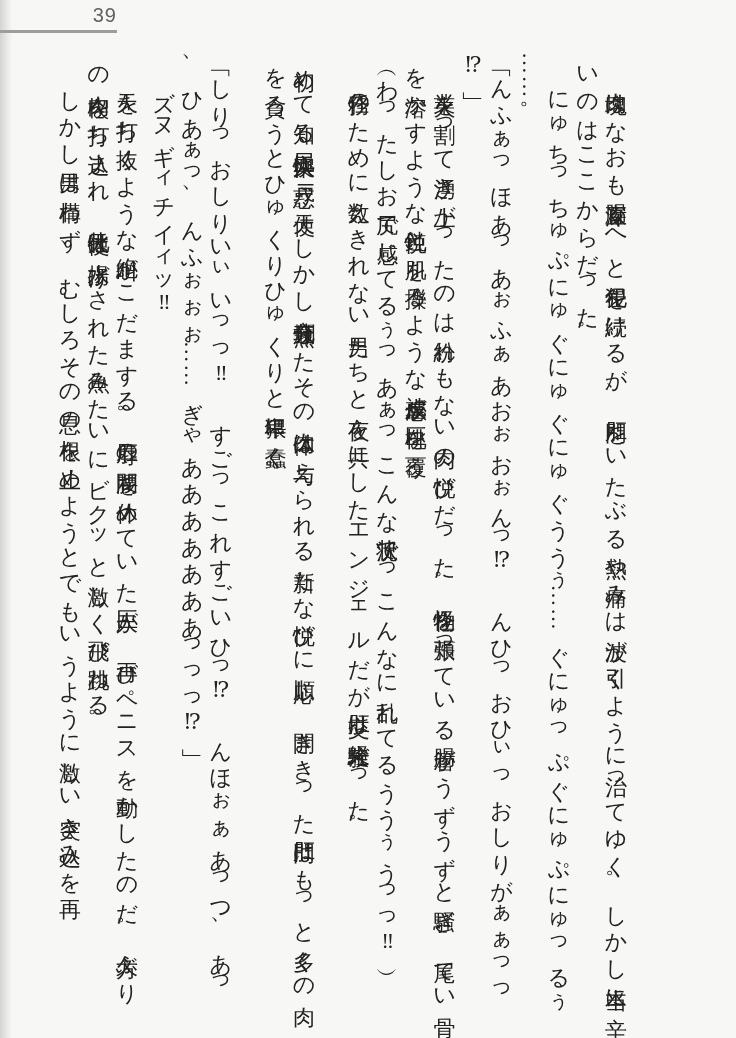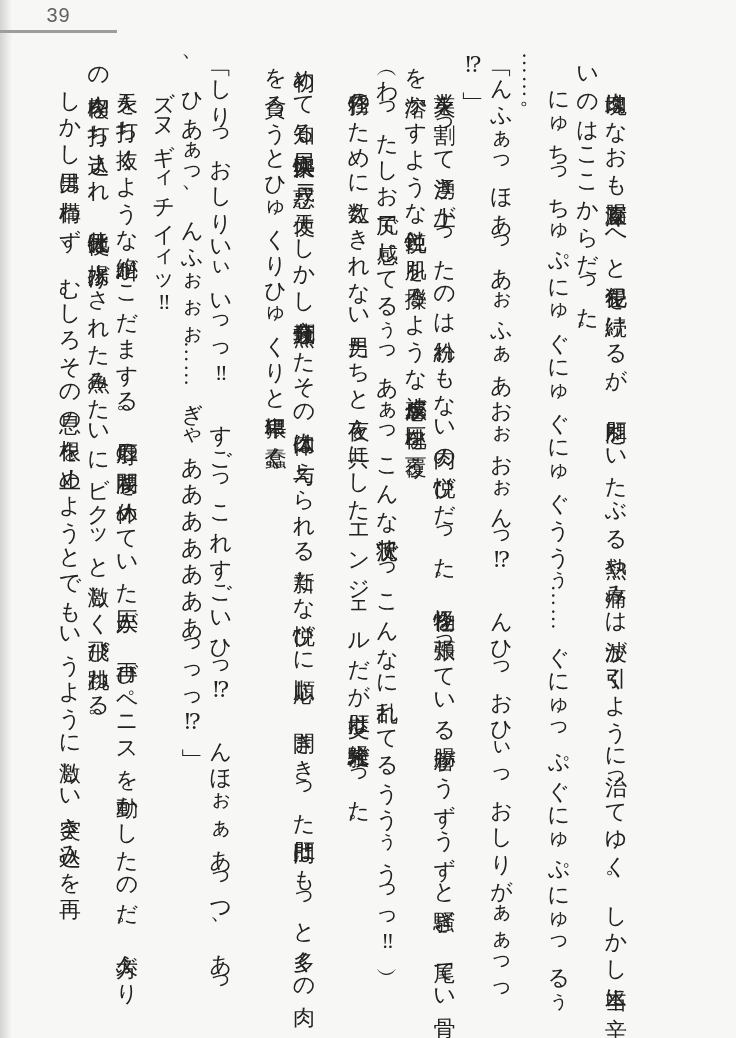--- a/index.html
+++ b/index.html
@@ -18,21 +18,21 @@
   .page::before{
     content:"";
     position:absolute;left:0;top:0;bottom:0;width:12px;
     background:linear-gradient(to right, rgba(120,120,120,.28), rgba(120,120,120,0));
     pointer-events:none;
   }
   .page-header{
     position:absolute;
     left:0;top:4px;
     width:117px;
-    text-align:center;
+    text-align:right;
     padding-bottom:3px;
     border-bottom:3px solid #9d9d9d;
   }
   .page-number{
     font-family:"Liberation Sans","DejaVu Sans",sans-serif;
     font-size:20px;
     color:#616161;
     letter-spacing:1px;
   }
   .text-block{

